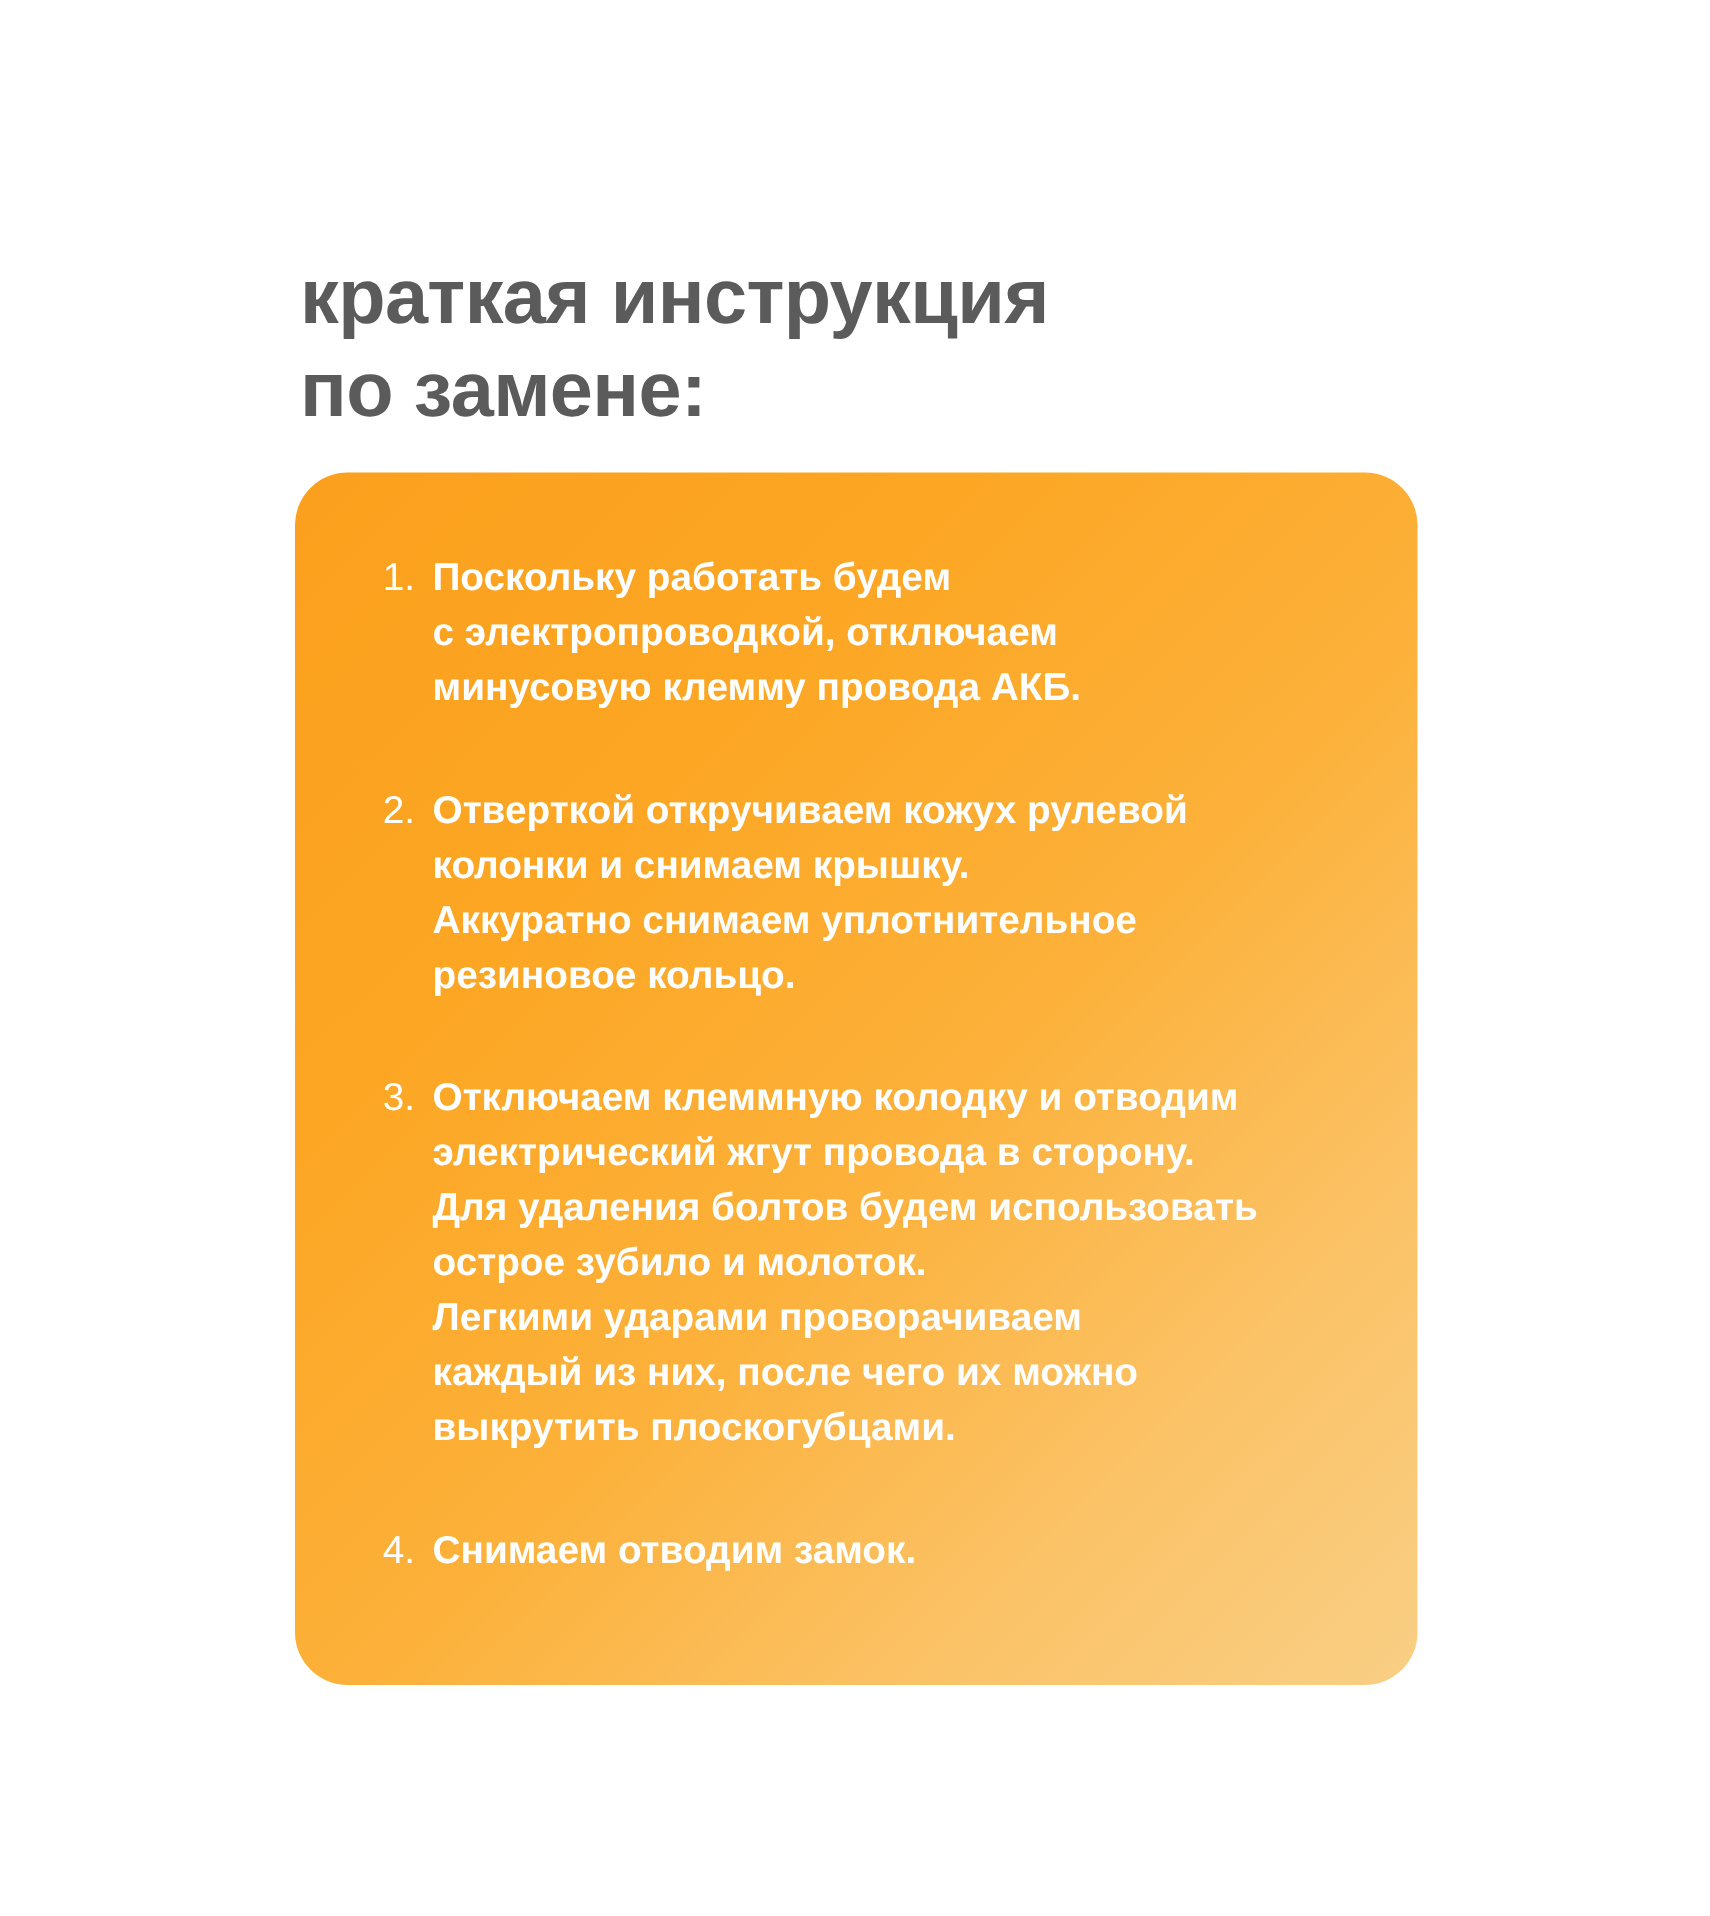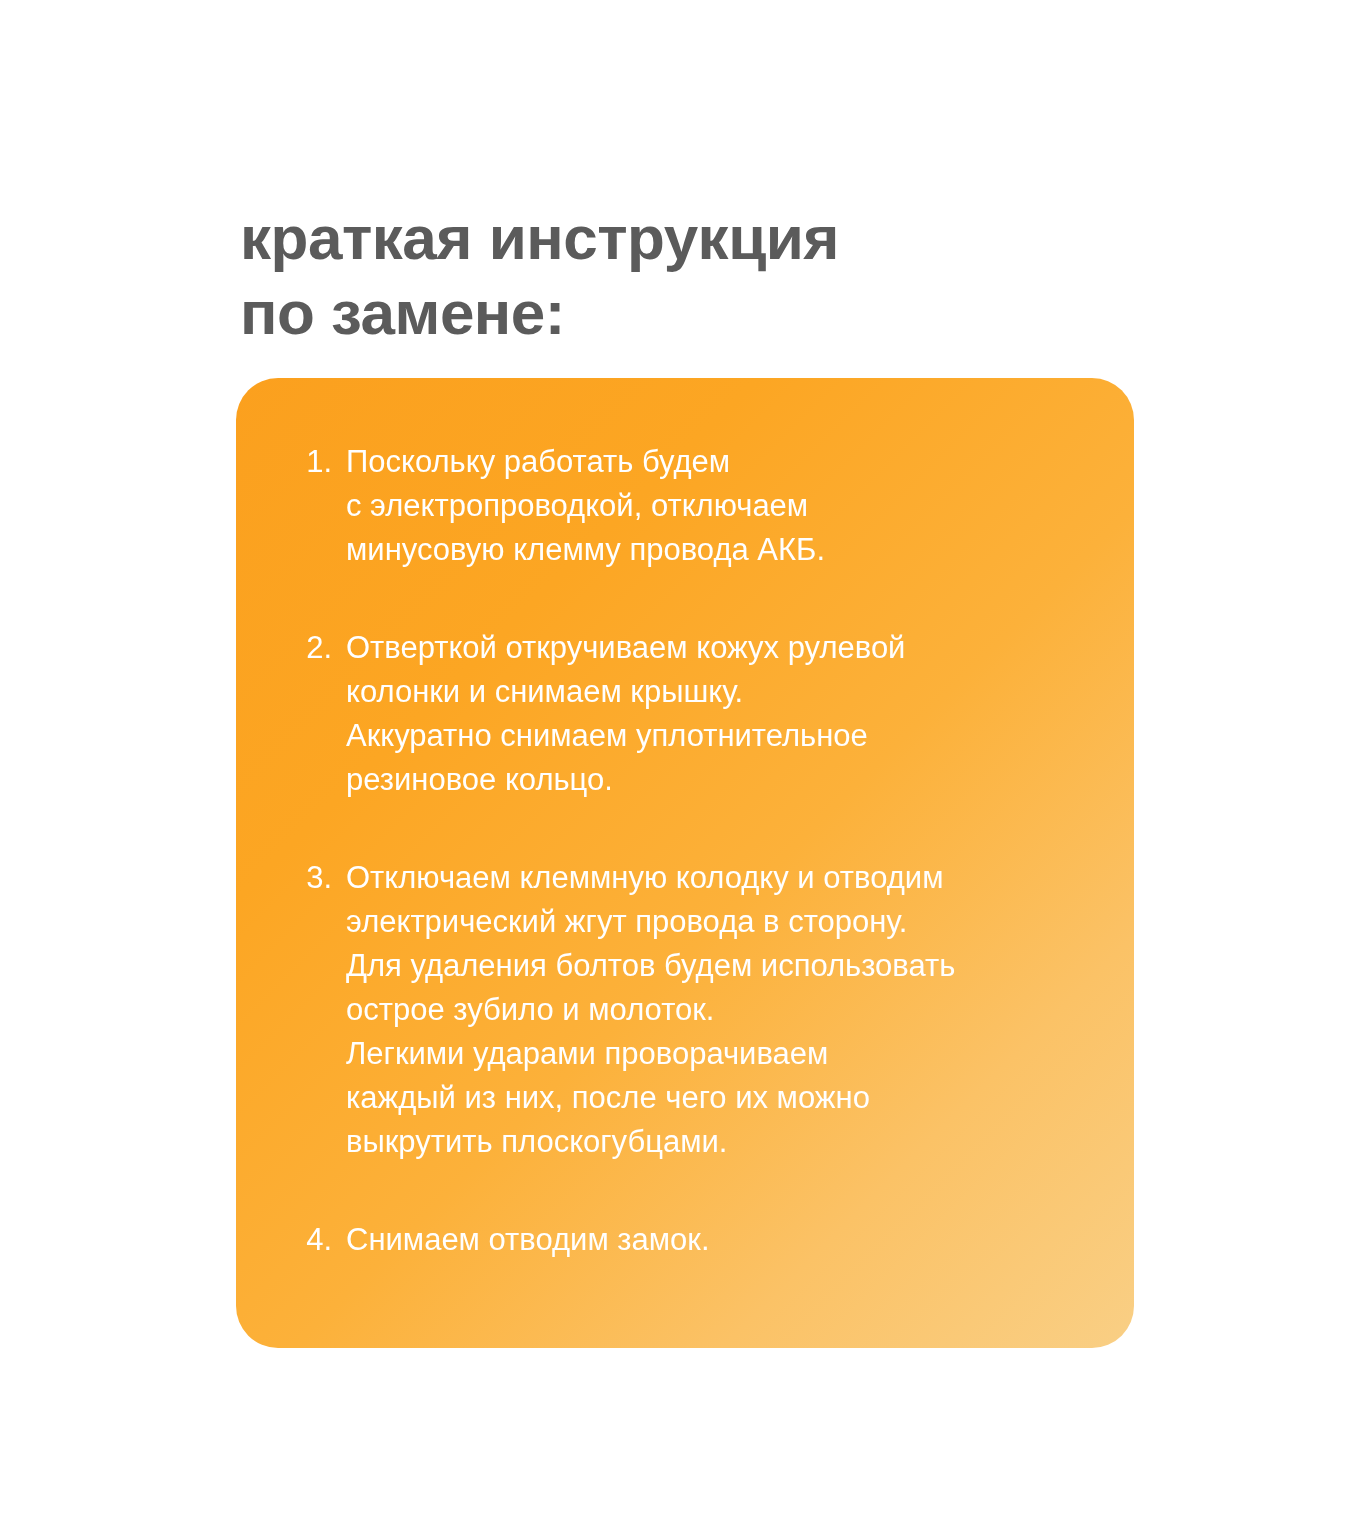--- a/index.html
+++ b/index.html
@@ -74,20 +74,21 @@
     padding-right: 14px;
     font-size: 31px;
     line-height: 1.42;
     color: #ffffff;
   }
 
   .step-text {
     flex: 1 1 auto;
     white-space: pre-line;
     color: #ffffff;
+    font-weight: bold;
   }
 </style>
 </head>
 <body>
 
 <div class="page">
 
   <h1 class="heading">краткая инструкция
 по замене:</h1>
 

